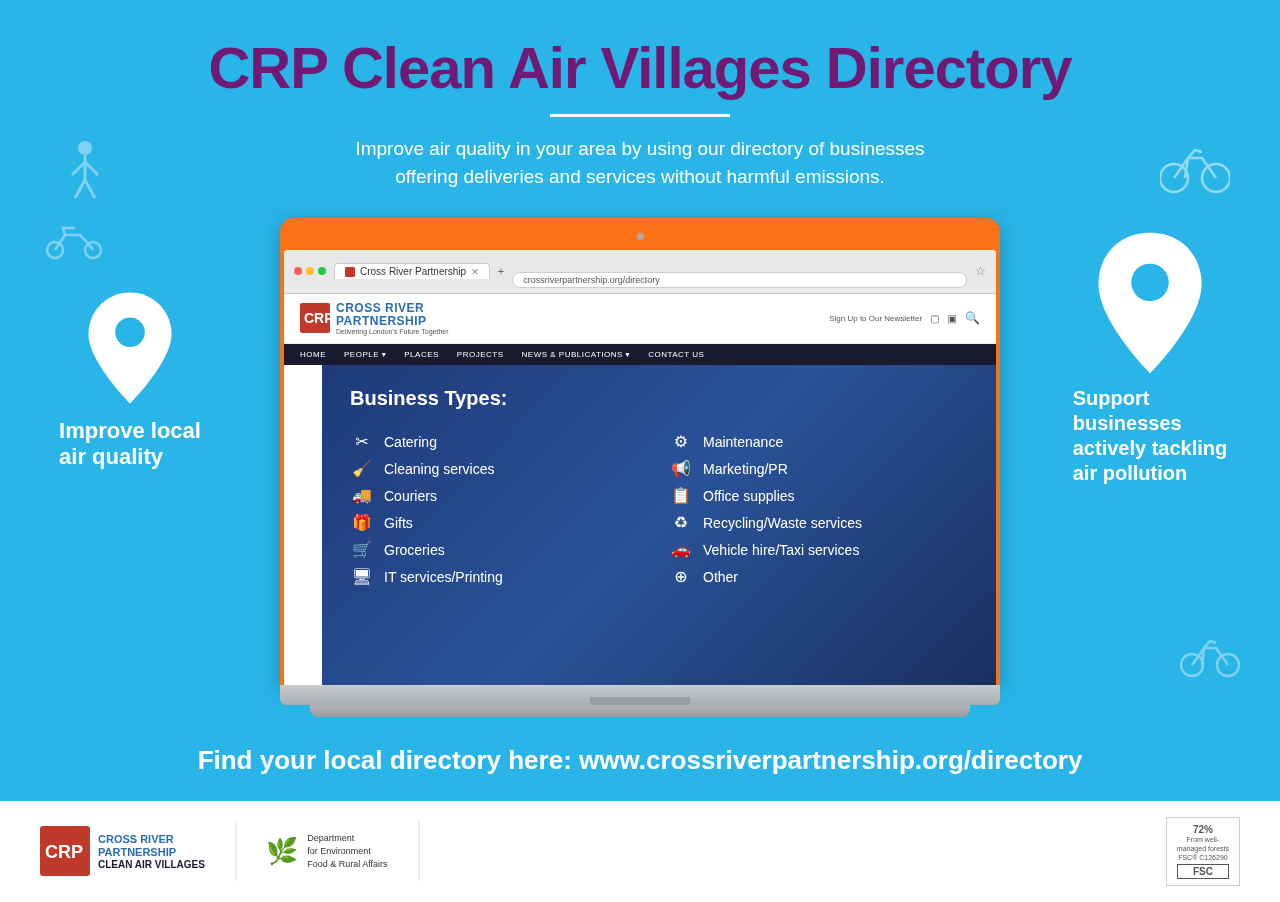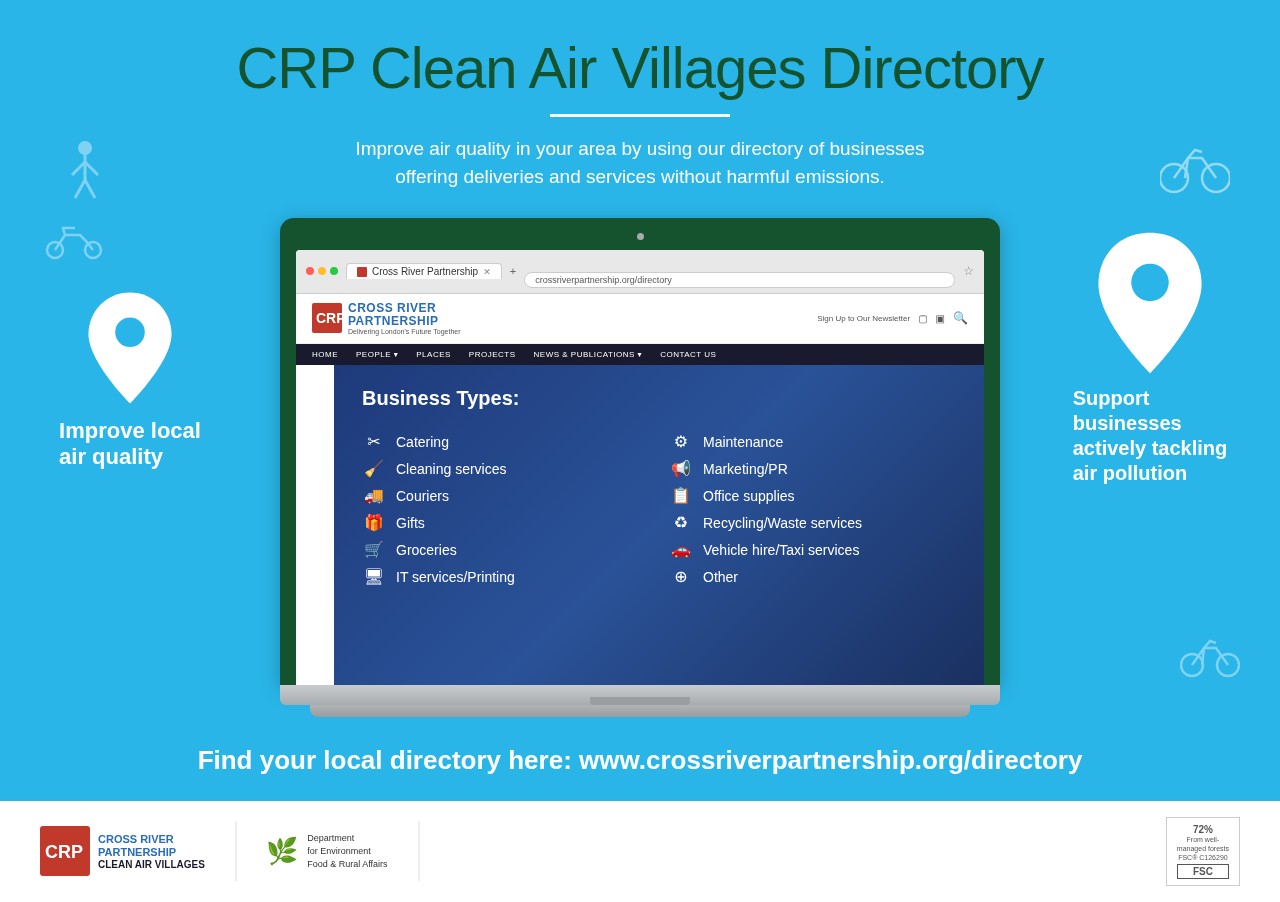--- a/index.html
+++ b/index.html
@@ -18,22 +18,22 @@
       opacity: 0.25;
     }
 
     
     .header {
       text-align: center;
       padding: 36px 80px 16px;
     }
     .header h1 {
       font-size: 58px;
-      font-weight: 400;
-      color: #14532d;
+      font-weight: 700;
+      color: #701a75;
       line-height: 1.1;
       letter-spacing: -1px;
     }
     .header-divider {
       width: 180px;
       height: 3px;
       background: #fff;
       margin: 14px auto 18px;
     }
     .header p {
@@ -87,23 +87,23 @@
       display: flex;
       justify-content: center;
       padding: 10px 0;
     }
 
     .laptop {
       width: 720px;
       position: relative;
     }
     .laptop-screen-outer {
-      background: #14532d;
+      background: #f97316;
       border-radius: 14px 14px 0 0;
-      padding: 12px 16px 0;
+      padding: 12px 4px 0;
       box-shadow: 0 4px 20px rgba(0,0,0,0.25);
     }
     .laptop-camera-bar {
       display: flex;
       justify-content: center;
       align-items: center;
       height: 14px;
       margin-bottom: 6px;
     }
     .laptop-camera {

